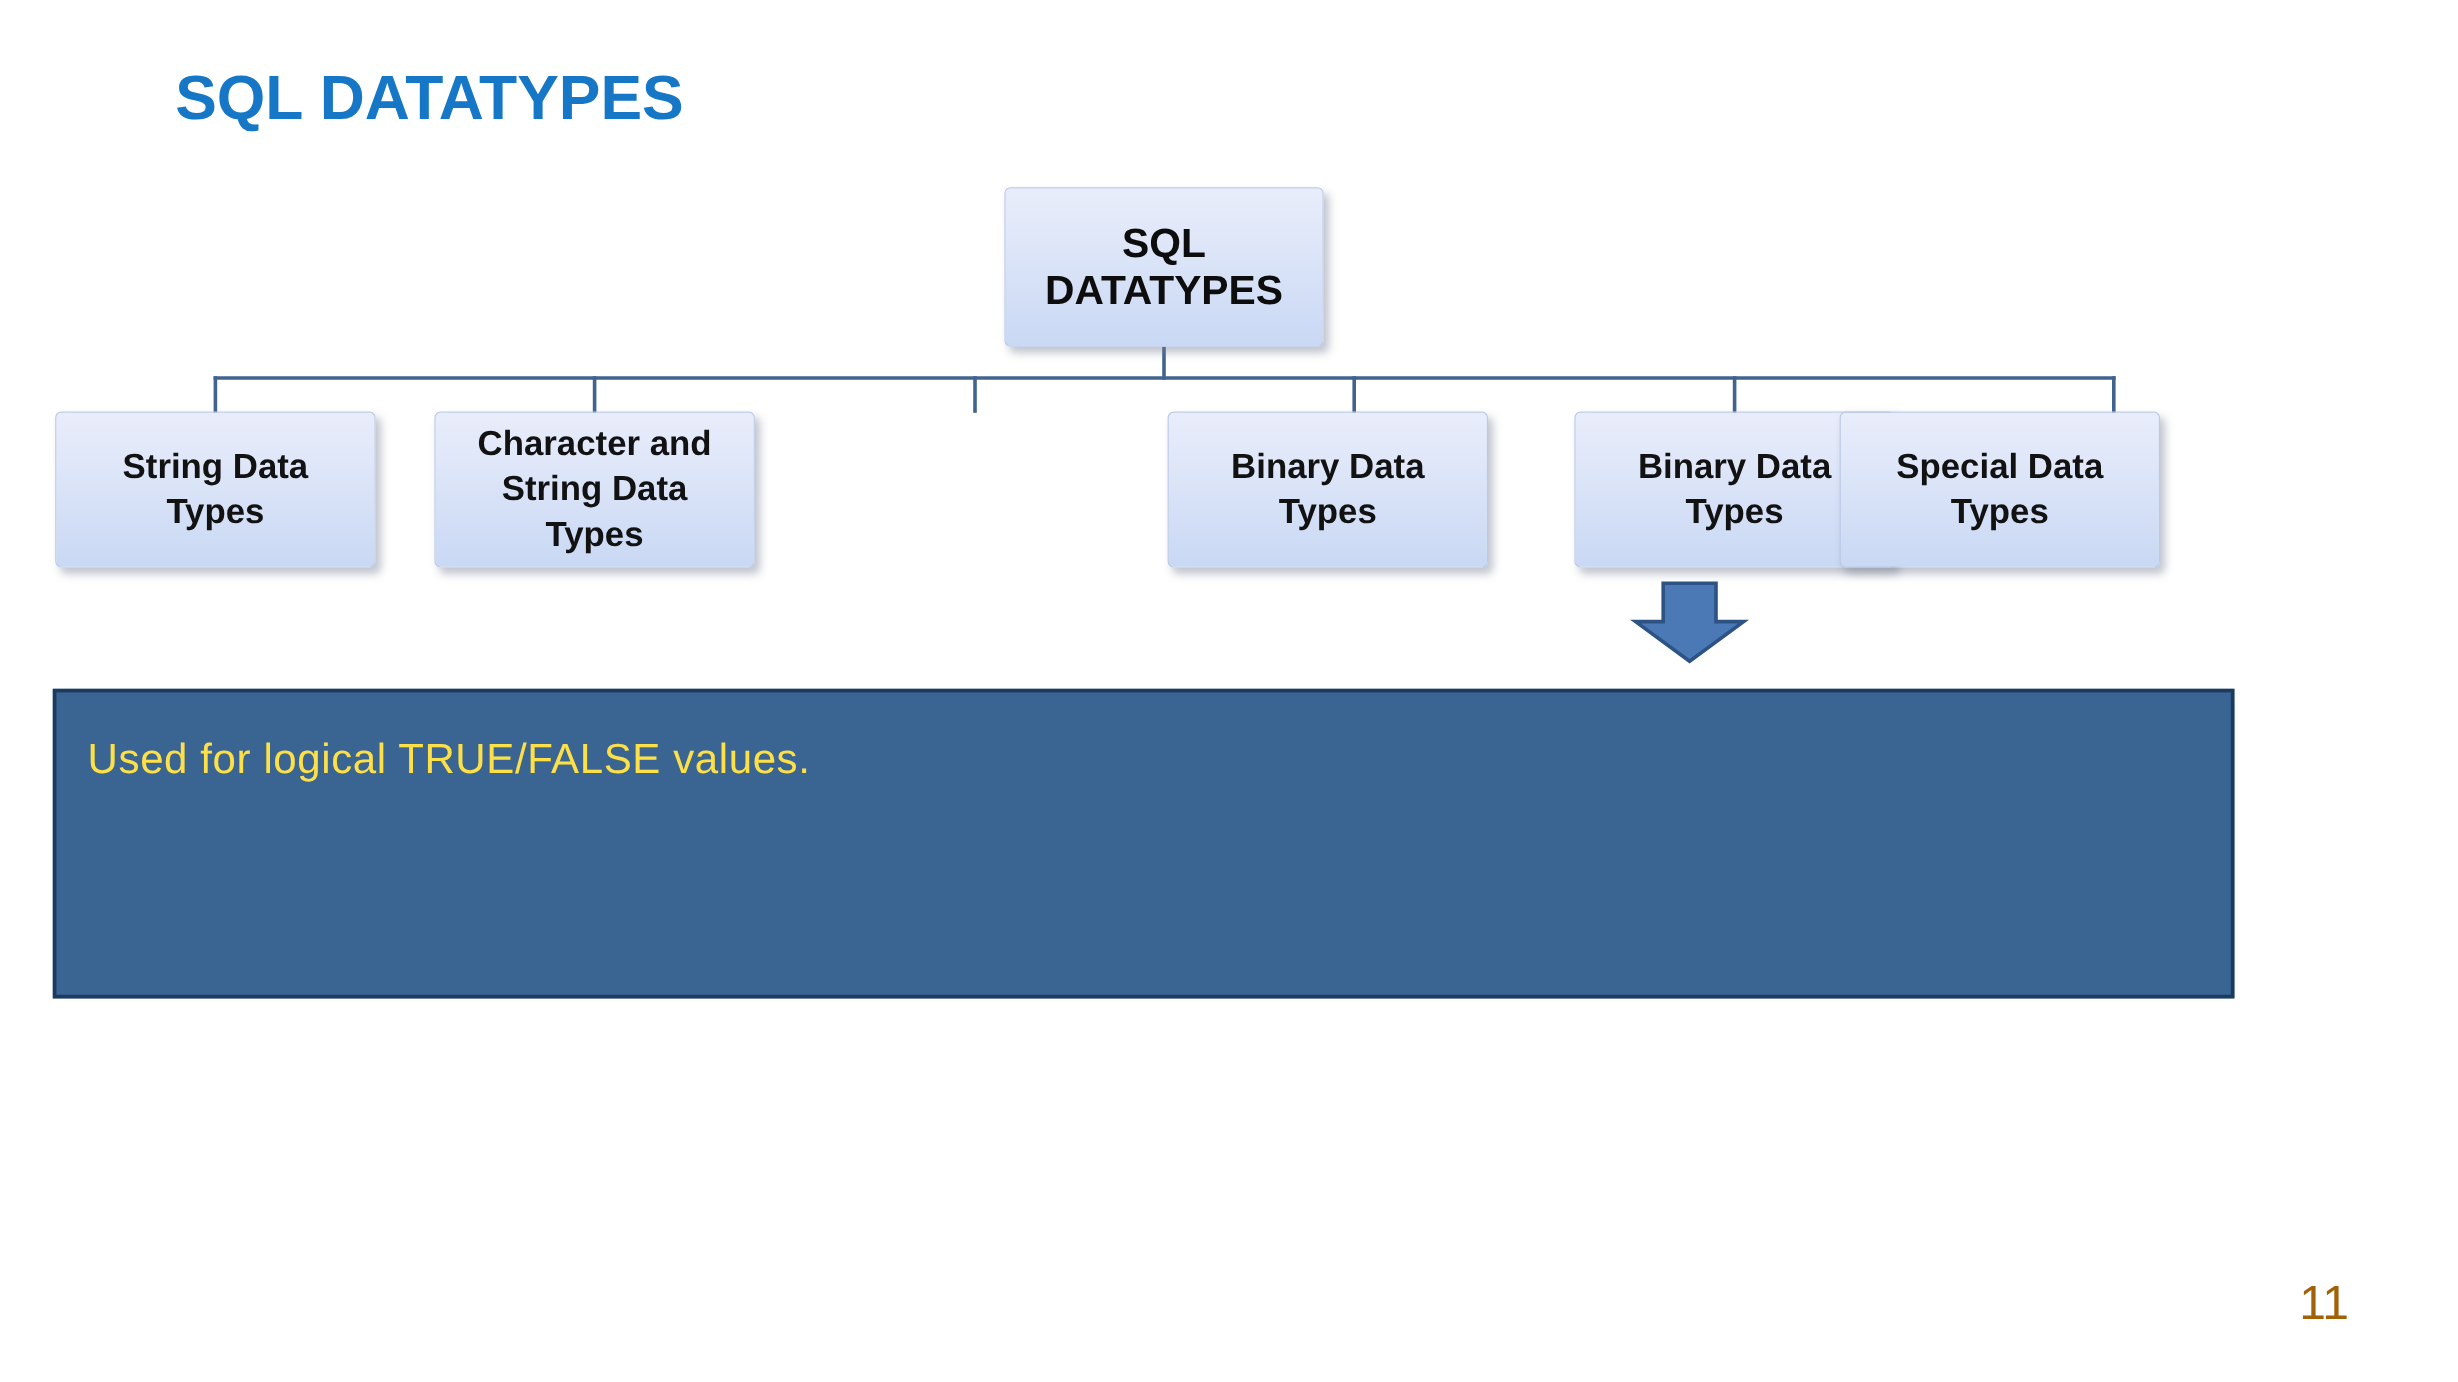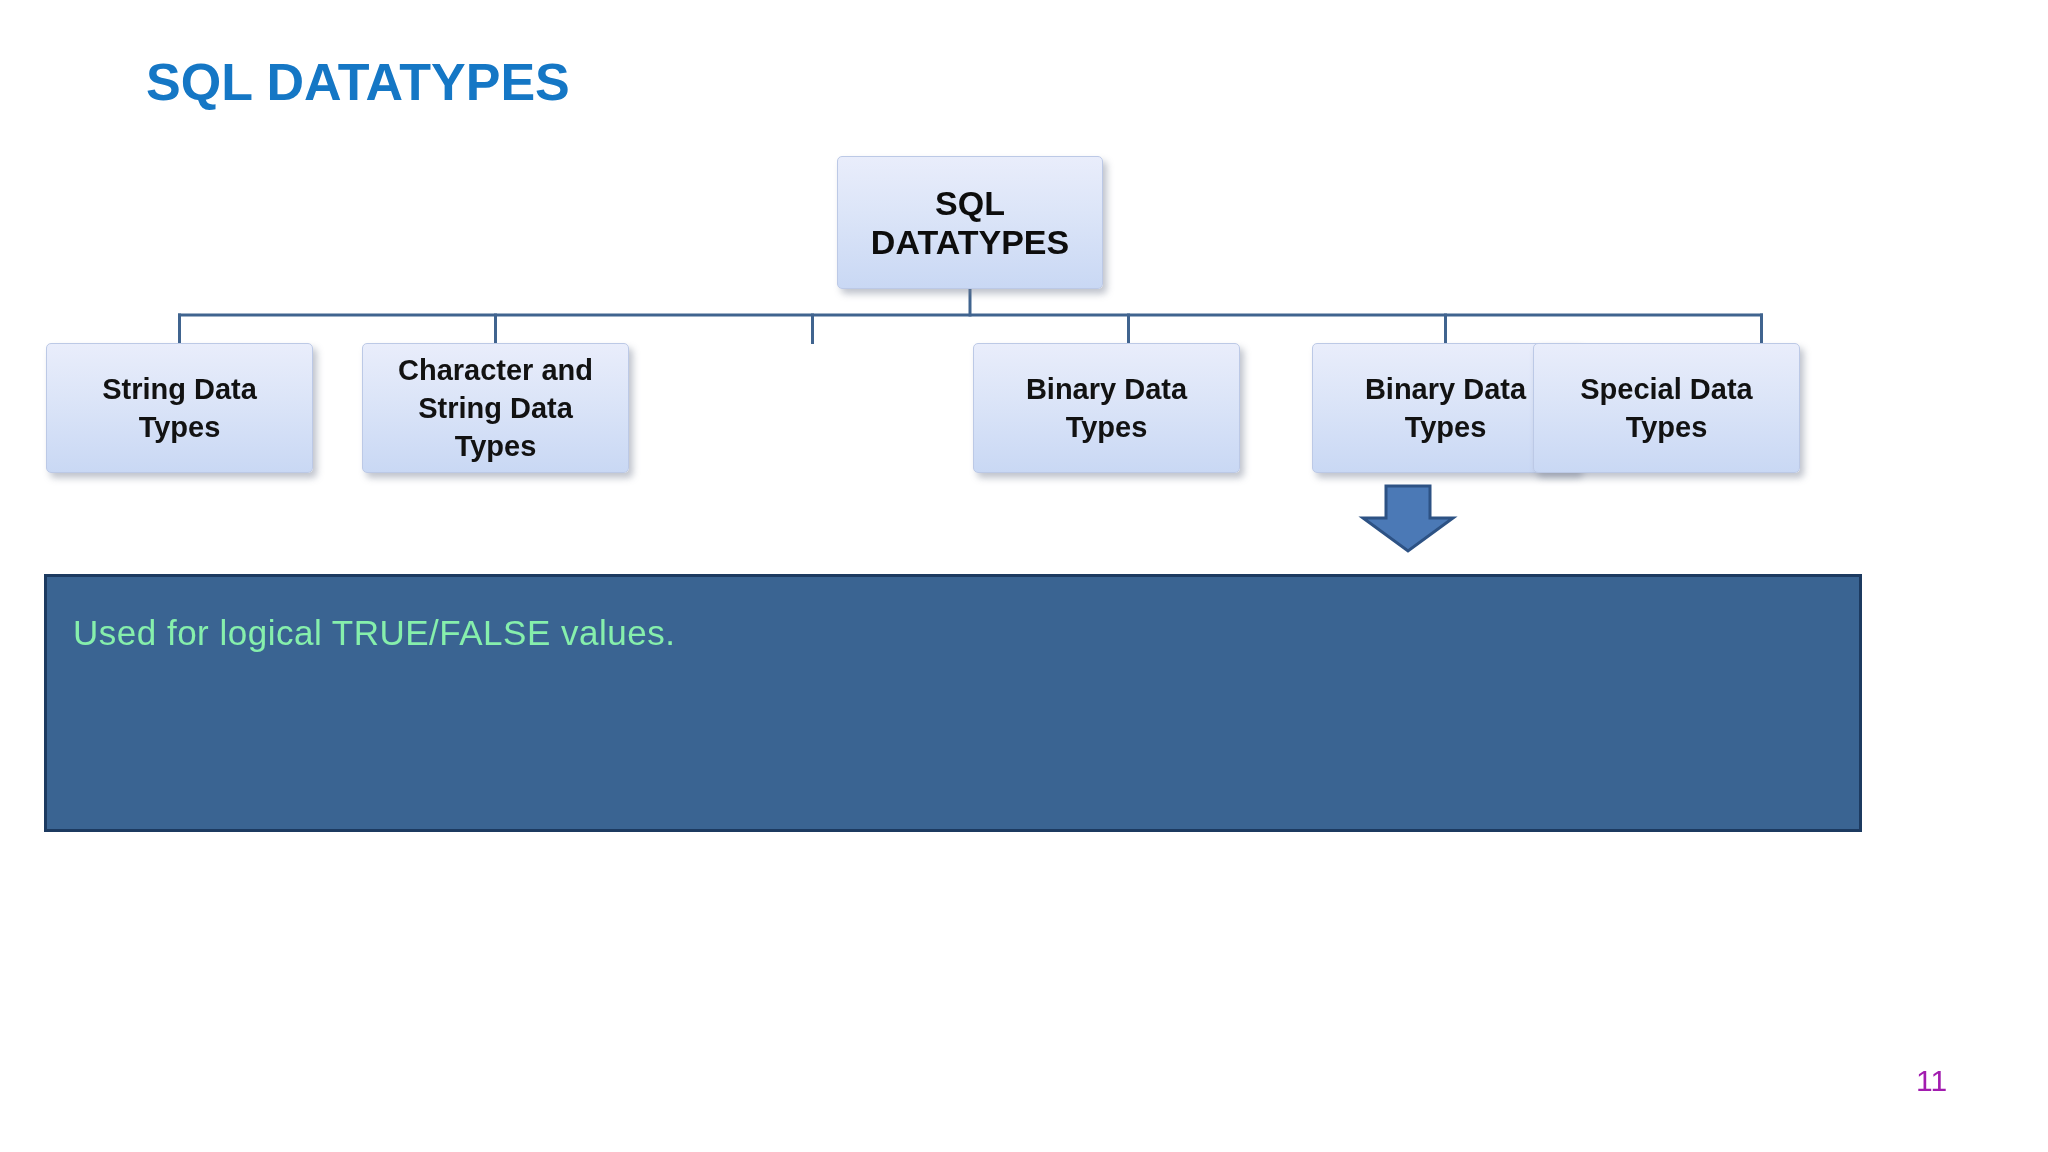--- a/index.html
+++ b/index.html
@@ -33,27 +33,27 @@
     font-size: 29px; font-weight: bold; color: #121212;
     line-height: 1.32; white-space: pre-line;
   }
 
   .callout {
     position: absolute; left: 44px; top: 574px; width: 1818px; height: 258px;
     background: #3a6492; border: 3px solid #1c3a60;
     padding: 28px 10px 0 26px;
   }
   .callout-line {
-    color: #86efac; font-size: 35px; font-weight: 300;
+    color: #fde047; font-size: 35px; font-weight: 300;
     line-height: 55px; letter-spacing: 0.5px;
   }
 
   .page-number {
     position: absolute; left: 1916px; top: 1064px;
-    font-size: 30px; color: #a21caf;
+    font-size: 40px; color: #a16207;
   }
 </style>
 </head>
 <body>
 
 <div class="slide">
 
   <div class="slide-title">SQL DATATYPES</div>
 
   <svg class="connector-svg" width="2048" height="1152" viewBox="0 0 2048 1152">

